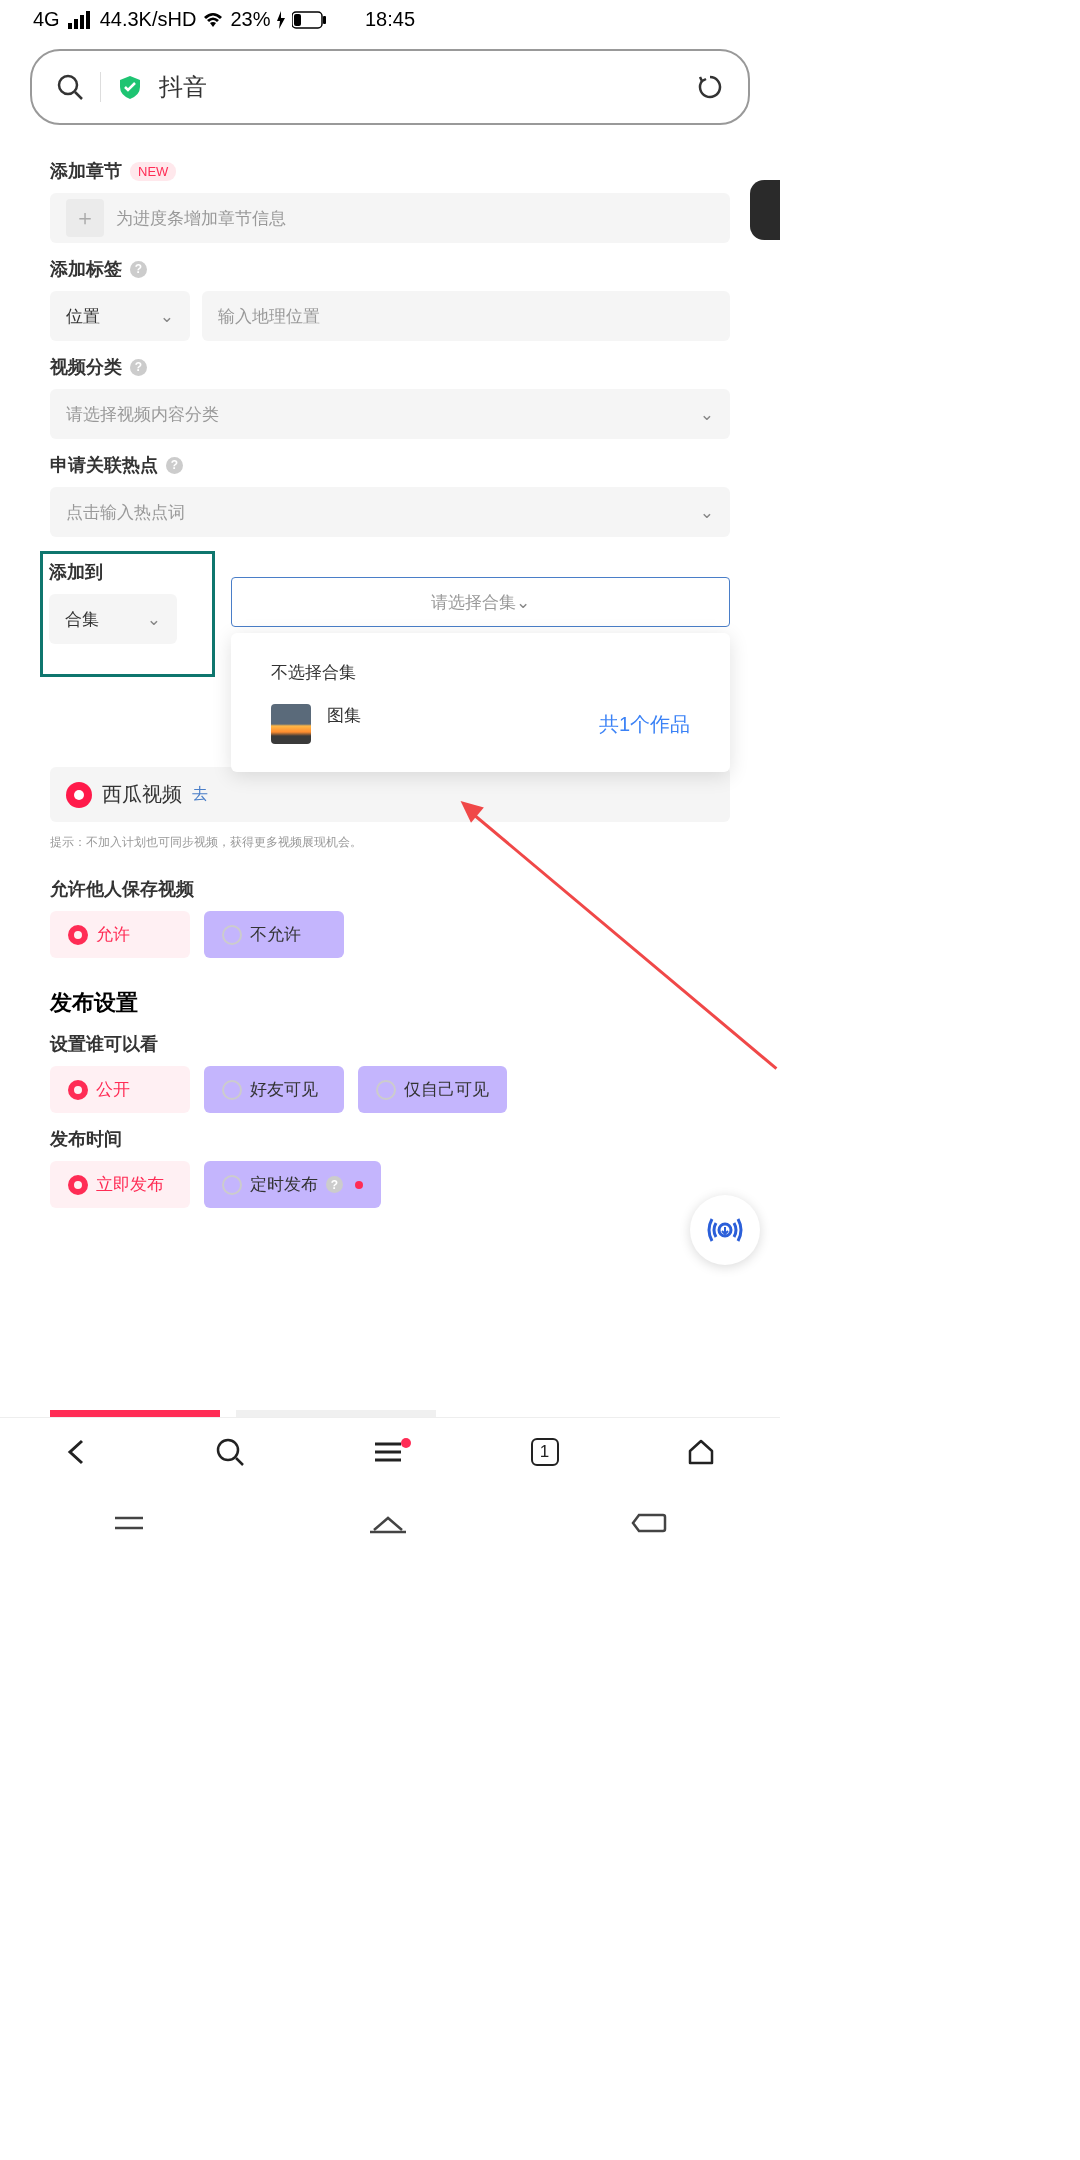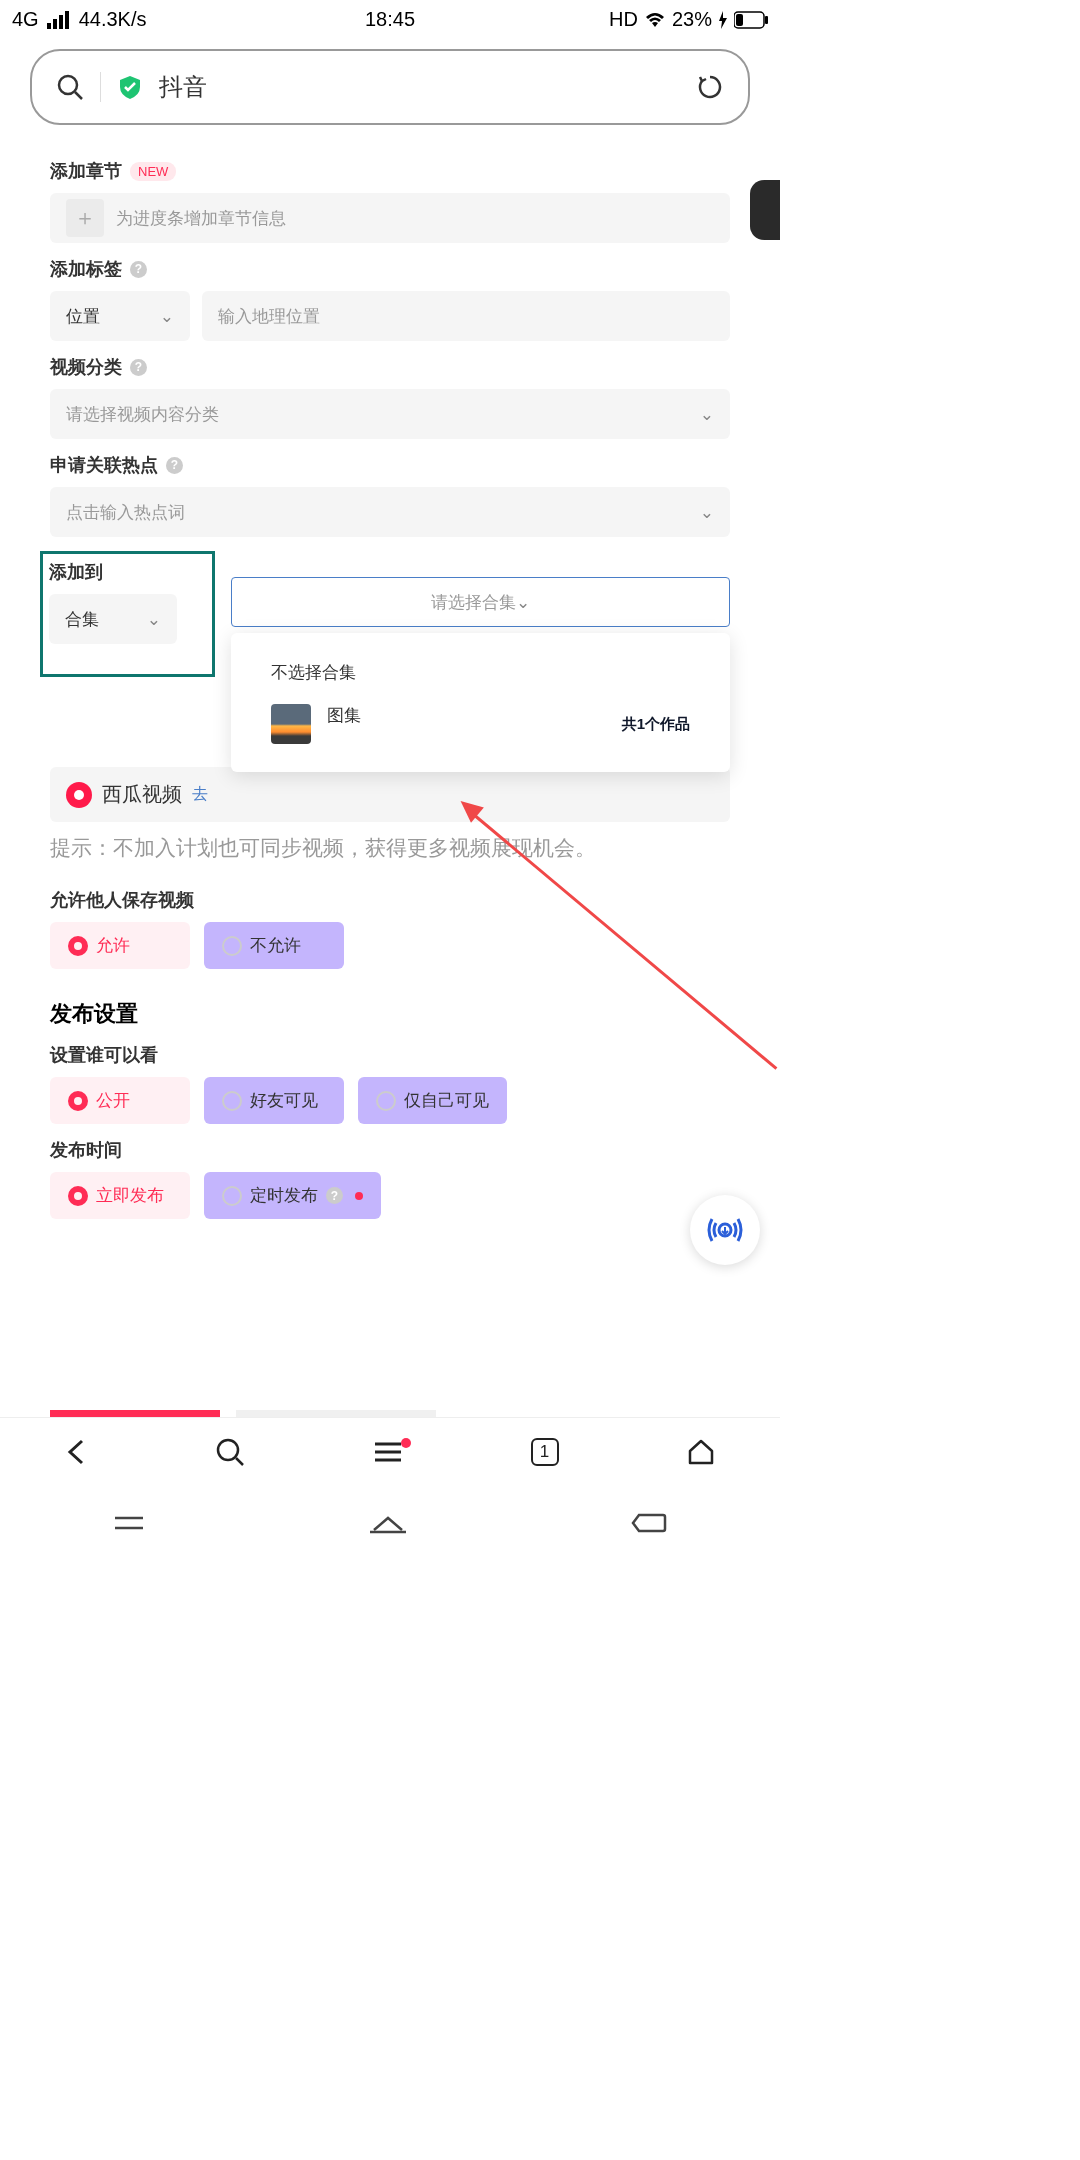--- a/index.html
+++ b/index.html
@@ -1,19 +1,19 @@
 <!DOCTYPE html>
 <html><head>
   <meta charset="utf-8">
   <style>
     * { box-sizing: border-box; margin: 0; padding: 0; font-family: -apple-system, "PingFang SC", "Microsoft YaHei", sans-serif; }
     body { width: 780px; height: 1560px; background: #fff; position: relative; overflow: hidden; }
     
     
-    .status-bar { display: flex; align-items: center; justify-content: space-between; padding: 8px 12px; font-size: 20px; font-weight: 500; }
+    .status-bar { display: flex; align-items: center; justify-content: flex-start; padding: 8px 33px; font-size: 20px; font-weight: 500; }
     .status-left { display: flex; align-items: center; gap: 8px; }
     .status-right { display: flex; align-items: center; gap: 6px; }
     .status-center { position: absolute; left: 50%; transform: translateX(-50%); }
     
     
     .search-bar { margin: 10px 30px; border: 2px solid #999; border-radius: 30px; height: 76px; display: flex; align-items: center; padding: 0 24px; gap: 16px; }
     .search-bar .divider { width: 1px; height: 30px; background: #ddd; }
     .search-text { font-size: 24px; color: #333; flex: 1; }
     
     
@@ -38,30 +38,30 @@
     
     .addto-row { display: flex; gap: 16px; align-items: flex-start; position: relative; }
     .addto-right { flex: 1; margin-top: 40px; position: relative; }
     .select-box { border: 1.5px solid #4a7ec8; border-radius: 4px; height: 50px; display: flex; align-items: center; justify-content: center; padding: 0 16px; color: #999; font-size: 17px; background: #fff; }
     
     .dropdown-menu { position: absolute; top: 56px; left: 0; right: 0; background: #fff; border-radius: 6px; box-shadow: 0 4px 20px rgba(0,0,0,0.12); padding: 18px 0; z-index: 10; }
     .dropdown-item { padding: 10px 40px; display: flex; align-items: center; gap: 16px; font-size: 17px; color: #333; }
     .dropdown-item.with-thumb { justify-content: space-between; }
     .thumb { width: 40px; height: 40px; border-radius: 4px; background: linear-gradient(to bottom, #5a6a7a 0%, #5a6a7a 50%, #ffb847 55%, #ff8c2e 70%, #3a3a3a 80%); }
     .item-left { display: flex; gap: 16px; }
-    .item-count { color: #0f172a; font-size: 15px; font-weight: bold; }
+    .item-count { color: #3b82f6; font-size: 20px; }
     
     .sync-row { margin-top: 90px; }
     .sync-box { background: #f5f5f5; border-radius: 6px; padding: 14px 16px; display: flex; align-items: center; gap: 10px; }
     .xigua-icon { width: 26px; height: 26px; border-radius: 50%; background: #ff1a4a; display: flex; align-items: center; justify-content: center; }
     .xigua-icon::after { content: ''; width: 10px; height: 10px; border-radius: 50%; background: #fff; }
     .sync-text { font-size: 20px; color: #333; }
     .sync-link { color: #4a7ec8; }
     
-    .hint-text { font-size: 21px; color: #999; margin-top: 12px; }
+    .hint-text { font-size: 12px; color: #999; margin-top: 12px; }
     
     .radio-row { display: flex; gap: 14px; margin-top: 8px; }
     .radio-opt { display: flex; align-items: center; gap: 8px; padding: 12px 18px; border-radius: 6px; font-size: 17px; min-width: 140px; }
     .radio-opt.selected { background: #fff0f3; color: #ff2c55; font-weight: 500; }
     .radio-opt.unselected { background: #c4b5fd; color: #333; }
     .radio-circle { width: 20px; height: 20px; border-radius: 50%; border: 2px solid #ccc; position: relative; }
     .radio-opt.selected .radio-circle { border: 6px solid #ff2c55; }
     
     .big-heading { font-size: 22px; font-weight: 600; margin-top: 30px; margin-bottom: 8px; }
     

